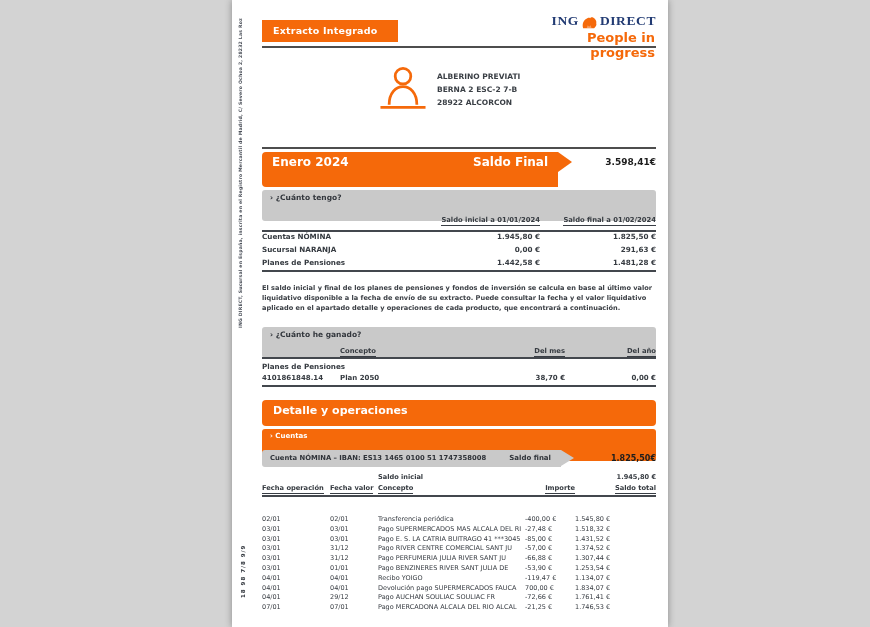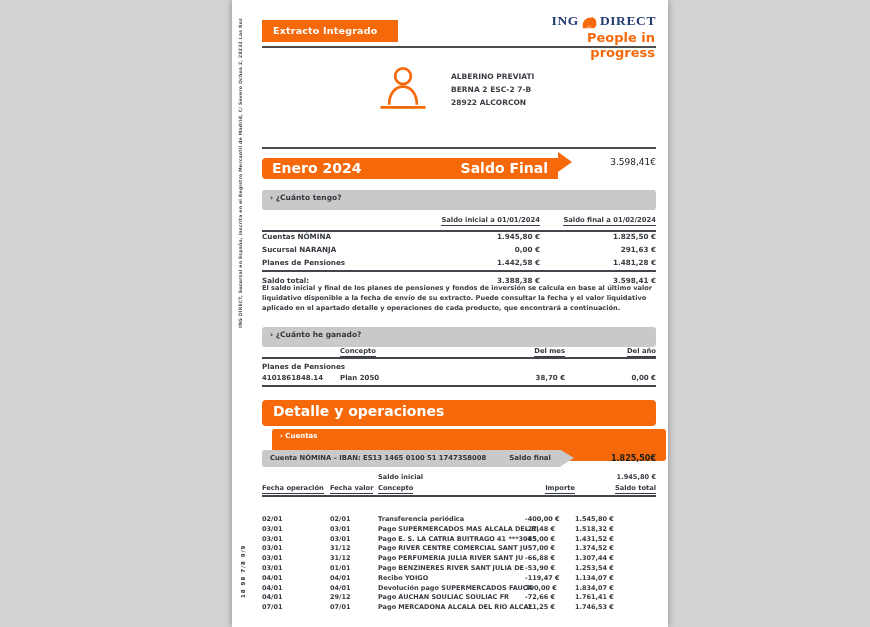--- a/index.html
+++ b/index.html
@@ -21,31 +21,31 @@
   .title-box{position:absolute;left:30px;top:20px;width:136px;height:22px;background:var(--accent);
     border-radius:0;color:#fff;font-size:9.5px;font-weight:700;line-height:22px;padding-left:11px;letter-spacing:.2px;}
   .logo{position:absolute;right:12px;top:13px;width:120px;text-align:right;}
   .logo-main{font-family:"Liberation Serif","DejaVu Serif",serif;font-size:13.5px;font-weight:700;color:var(--navy);
     letter-spacing:.6px;display:flex;align-items:flex-end;justify-content:flex-end;gap:2px;}
   .logo-tag{color:var(--accent);font-size:13px;font-weight:700;margin-top:1px;padding-right:1px;}
   .rule{position:absolute;left:30px;width:394px;height:2px;background:var(--rule);}
   .rule-top{top:46px;} .rule-mid{top:147px;}
   
   .person{position:absolute;left:145px;top:64px;}
-  .address{position:absolute;left:219px;top:70px;font-size:7.5px;font-weight:700;color:#3a3f45;line-height:13px;}
-  
-  .period-bar{position:absolute;left:30px;top:158px;width:296px;height:21px;background:var(--accent);
-    border-radius:4px 0 0 4px;color:#fff;font-size:14px;font-weight:700;line-height:21px;padding-left:10px;}
+  .address{position:absolute;left:205px;top:70px;font-size:7.5px;font-weight:700;color:#3a3f45;line-height:13px;}
+  
+  .period-bar{position:absolute;left:30px;top:152px;width:296px;height:35px;background:var(--accent);
+    border-radius:4px 0 0 4px;color:#fff;font-size:12px;font-weight:700;line-height:21px;padding-left:10px;}
   .period-arrow{position:absolute;left:326px;top:152px;width:0;height:0;
     border-top:10.5px solid transparent;border-bottom:10.5px solid transparent;border-left:14px solid var(--accent);}
   .saldo-final-label{position:absolute;right:10px;top:0;}
   .period-value{position:absolute;left:30px;top:152px;width:394px;text-align:right;
-    font-size:9px;font-weight:400;color:#1d1d1d;line-height:21px;}
-  
-  .gray-bar{position:absolute;left:30px;width:394px;height:20px;background:var(--bargray);border-radius:3px;
+    font-size:9px;font-weight:700;color:#1d1d1d;line-height:21px;}
+  
+  .gray-bar{position:absolute;left:30px;width:394px;height:31px;background:var(--bargray);border-radius:3px;
     font-size:7.5px;font-weight:700;color:#33373d;line-height:16px;padding-left:8px;}
   .bar-tengo{top:190px;} .bar-ganado{top:327px;}
   
   .u{border-bottom:1px solid #383d44;padding-bottom:1px;display:inline-block;}
   .sep{position:absolute;left:30px;width:394px;height:1.5px;background:#43474d;}
   
   .t1-grid{display:grid;grid-template-columns:168px 110px 116px;}
   .t1-head{position:absolute;left:30px;top:216px;width:394px;font-size:6.8px;font-weight:700;}
   .t1-head .c{text-align:right;}
   .t1-sep1{top:230px;} .t1-sep2{top:270px;}
@@ -58,39 +58,39 @@
   
   .t2-grid{display:grid;grid-template-columns:78px 102px 123px 91px;}
   .t2-head{position:absolute;left:30px;top:347px;width:394px;font-size:6.8px;font-weight:700;}
   .t2-head .c{text-align:right;}
   .t2-sep1{top:357px;} .t2-sep2{top:385px;}
   .t2-group{position:absolute;left:30px;top:362px;font-size:7.2px;font-weight:700;}
   .t2-row{position:absolute;left:30px;top:374px;width:394px;font-size:7px;font-weight:600;}
   .t2-row .c{text-align:right;}
   
   .bar-detalle{position:absolute;left:30px;top:400px;width:394px;height:26px;background:var(--accent);
-    border-radius:4px;color:#fff;font-size:14px;font-weight:700;line-height:22px;padding-left:11px;}
+    border-radius:4px;color:#fff;font-size:11px;font-weight:700;line-height:22px;padding-left:11px;}
   .bar-cuentas{position:absolute;left:30px;top:429px;width:394px;height:32px;background:var(--accent);
-    border-radius:3px;color:#fff;font-size:7px;font-weight:700;line-height:14px;padding-left:8px;margin-left:10px;}
+    border-radius:3px;color:#fff;font-size:7px;font-weight:700;line-height:14px;padding-left:8px;}
   .account-bar{position:absolute;left:30px;top:450px;width:299px;height:17px;background:var(--bargray);
     border-radius:3px 0 0 3px;font-size:6.8px;font-weight:700;color:#2f3339;line-height:17px;padding-left:8px;}
   .account-arrow{position:absolute;left:329px;top:450px;width:0;height:0;
     border-top:8.5px solid transparent;border-bottom:8.5px solid transparent;border-left:13px solid var(--bargray);}
   .account-saldo{position:absolute;right:10px;top:0;font-size:7px;}
   .account-value{position:absolute;left:30px;top:450px;width:394px;text-align:right;
     font-size:8px;font-weight:700;color:#1d1d1d;line-height:17px;}
   
   .t3-grid{display:grid;grid-template-columns:68px 48px 147px 50px 81px;}
   .t3-head{position:absolute;left:30px;top:484px;width:394px;font-size:6.7px;font-weight:700;}
   .t3-head .c{text-align:right;}
   .t3-sep{top:495px;}
   .t3-initial{position:absolute;left:30px;top:472px;width:394px;font-size:6.6px;font-weight:700;height:11px;line-height:11px;}
   .t3-initial .c{text-align:right;}
   .t3-rows{position:absolute;left:30px;top:515px;width:394px;}
-  .t3-row{height:9.8px;line-height:9.8px;font-size:6.5px;font-weight:700;white-space:nowrap;}
+  .t3-row{height:9.8px;line-height:9.8px;font-size:6.5px;font-weight:400;white-space:nowrap;}
   .t3-row .c{text-align:left;}
 </style>
 </head>
 <body>
 
 <div class="canvas">
   <div class="page">
 
     <div class="side-legal">ING DIRECT, Sucursal en España, inscrita en el Registro Mercantil de Madrid, C/ Severo Ochoa 2, 28232 Las Rozas (Madrid)</div>
     <div class="side-code">18 98 7/8 9/9</div>
@@ -154,25 +154,20 @@
           <span class="v">0,00 €</span>
           <span class="v">291,63 €</span>
         </div>
         <div class="t1-row t1-grid">
           <span class="l">Planes de Pensiones</span>
           <span class="v">1.442,58 €</span>
           <span class="v">1.481,28 €</span>
         </div>
       </div>
     <div class="sep t1-sep2"></div>
-    <div class="t1-total t1-grid">
-      <span>Saldo total:</span>
-      <span class="v">3.388,38 €</span>
-      <span class="v">3.598,41 €</span>
-    </div>
     <div class="note">El saldo inicial y final de los planes de pensiones y fondos de inversión se calcula en base al último valor liquidativo disponible a la fecha de envío de su extracto. Puede consultar la fecha y el valor liquidativo aplicado en el apartado detalle y operaciones de cada producto, que encontrará a continuación.</div>
 
     <div class="gray-bar bar-ganado">› ¿Cuánto he ganado?</div>
     <div class="t2-head t2-grid">
       <span></span>
       <span><span class="u">Concepto</span></span>
       <span class="c"><span class="u">Del mes</span></span>
       <span class="c"><span class="u">Del año</span></span>
     </div>
     <div class="sep t2-sep1"></div>

